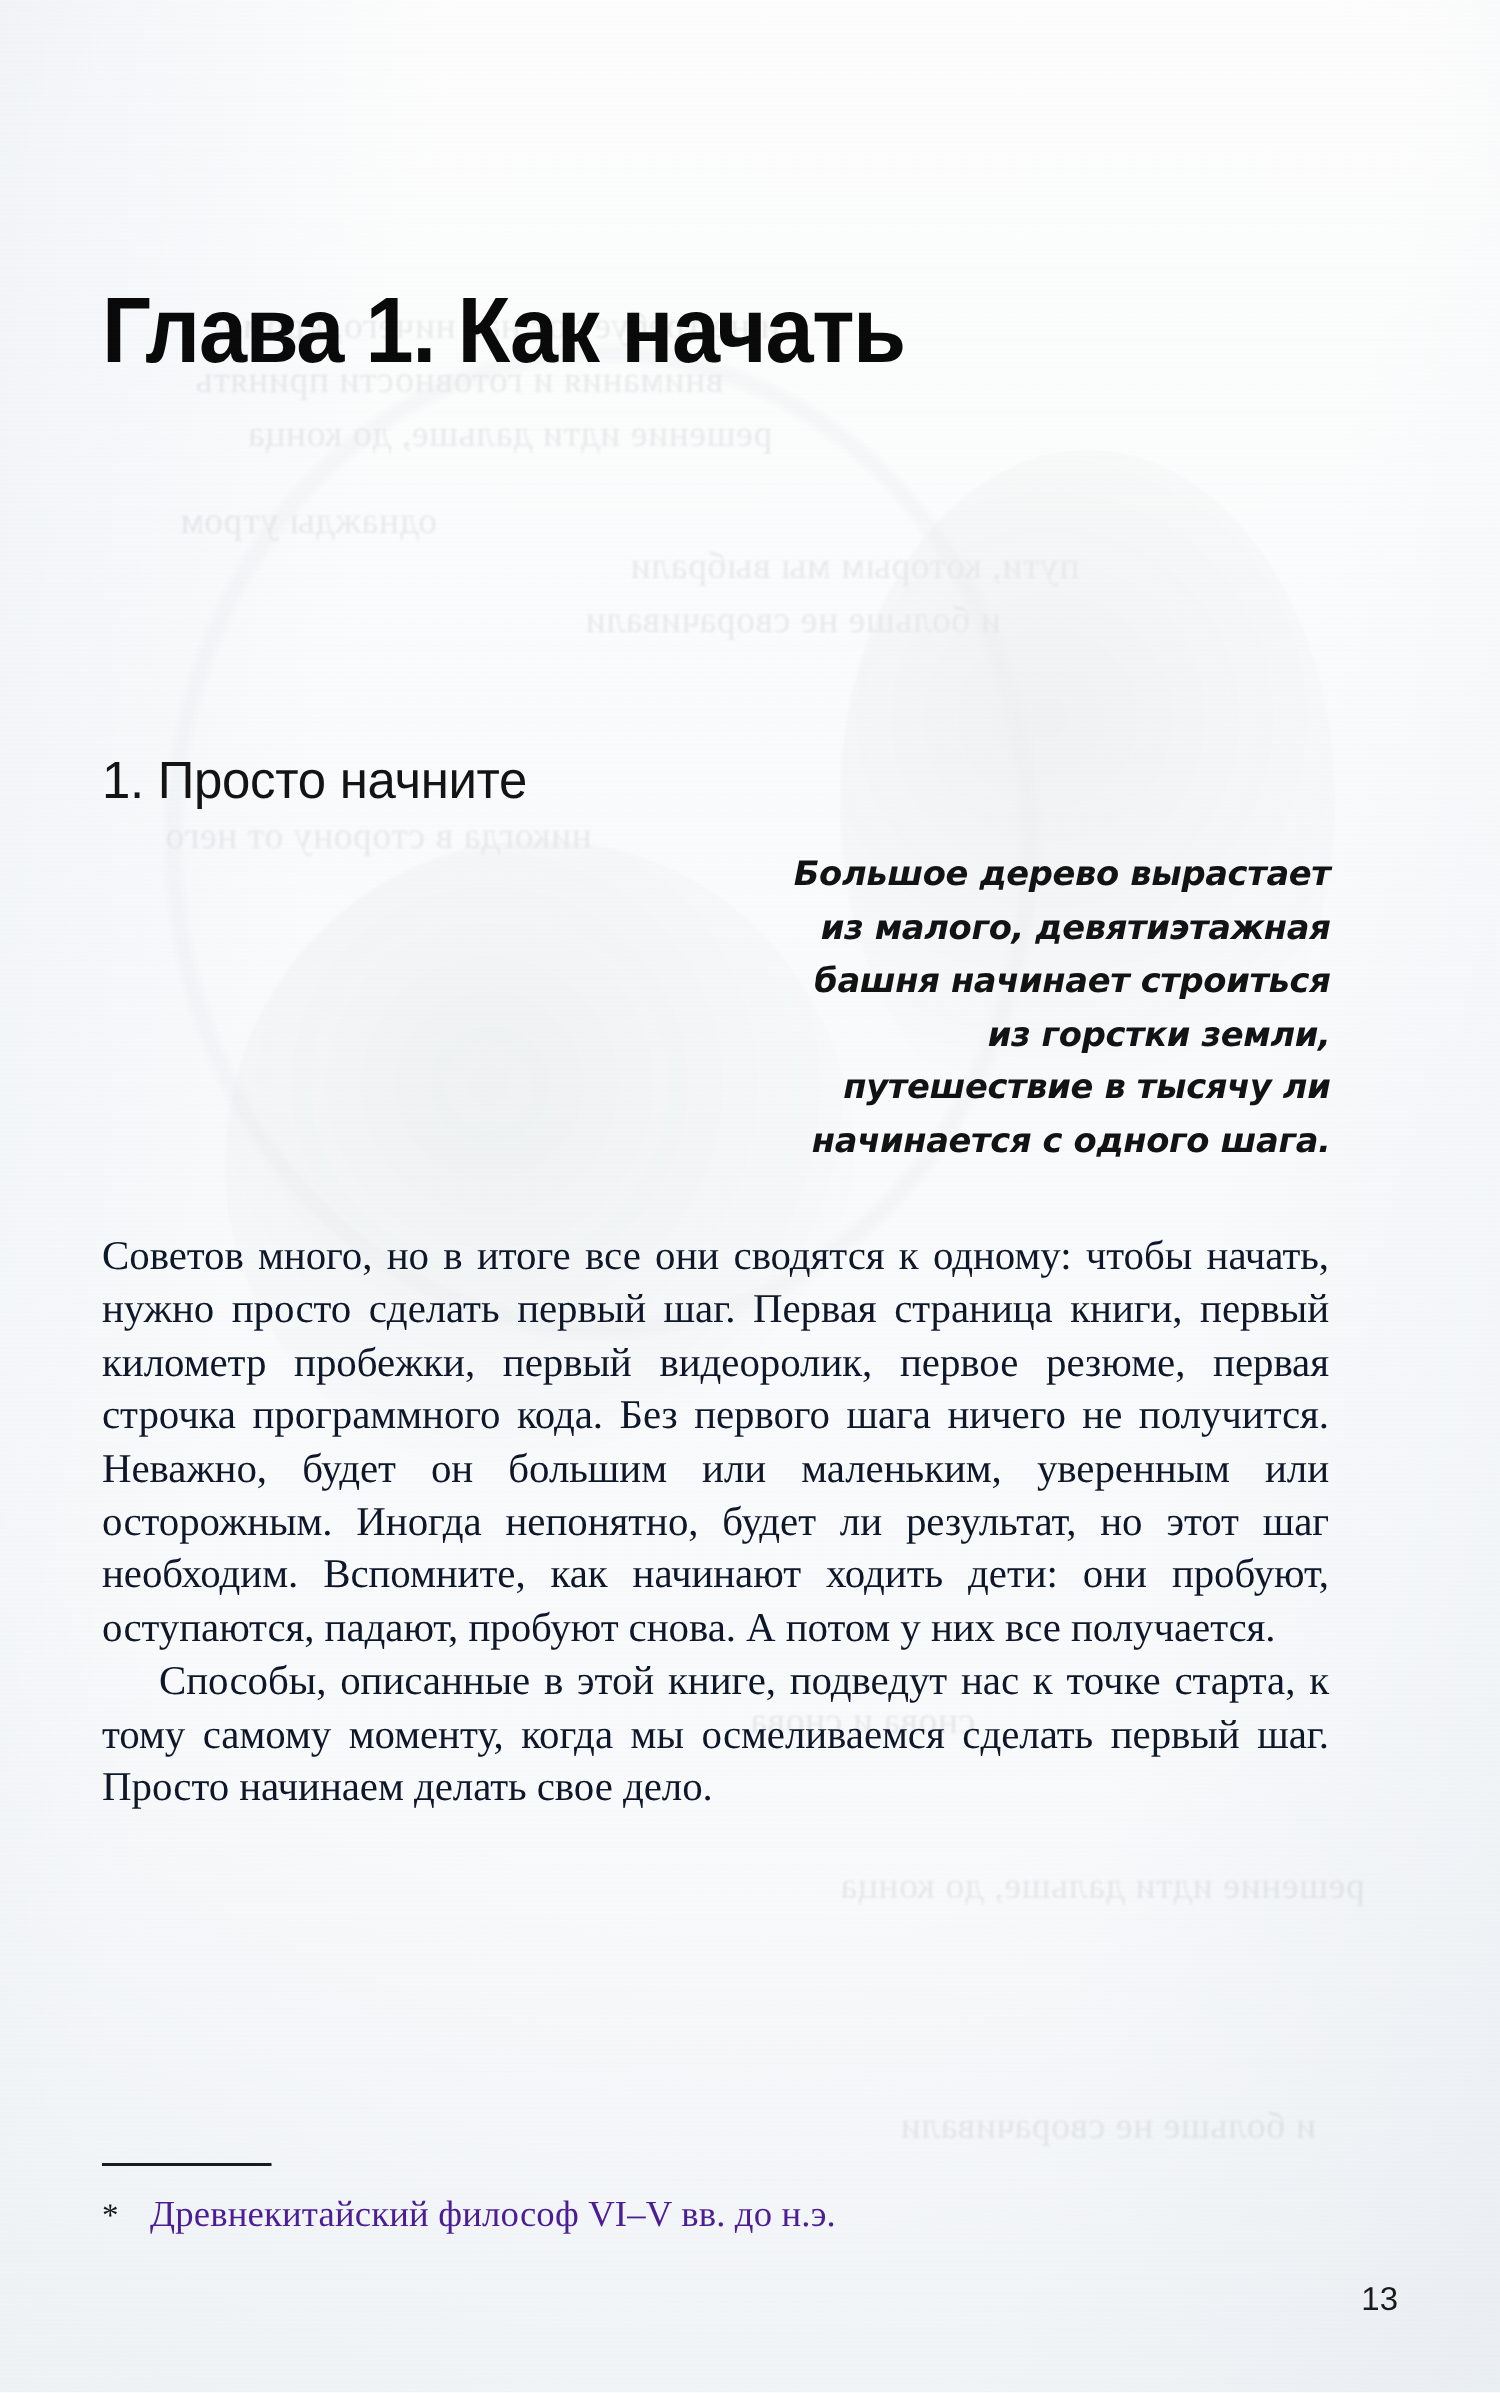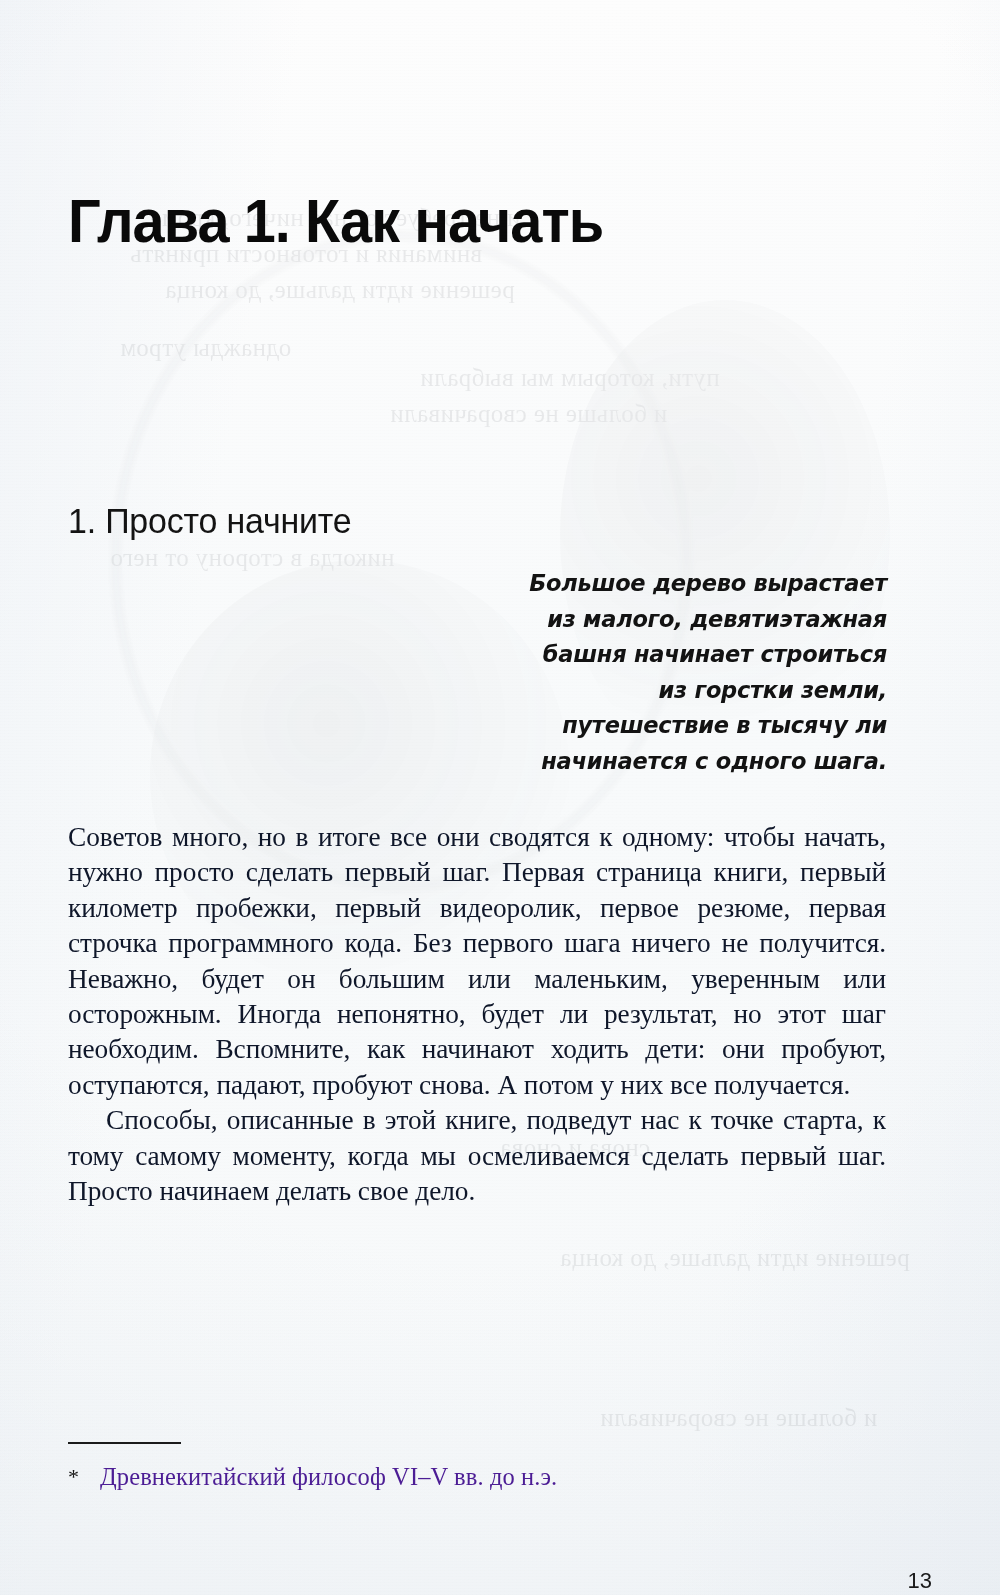--- a/index.html
+++ b/index.html
@@ -182,21 +182,21 @@
     line-height: 30px;
     letter-spacing: 0.1px;
     color: #4c1d95;
     white-space: nowrap;
   }
 
   
   .page-number {
     position: absolute;
     right: 68px;
-    top: 1568px;
+    top: 1520px;
     font-family: "Liberation Sans", "DejaVu Sans", sans-serif;
     font-size: 22px;
     line-height: 26px;
     color: #1a1a1a;
   }
 
   
   .grain {
     position: absolute;
     inset: 0;

